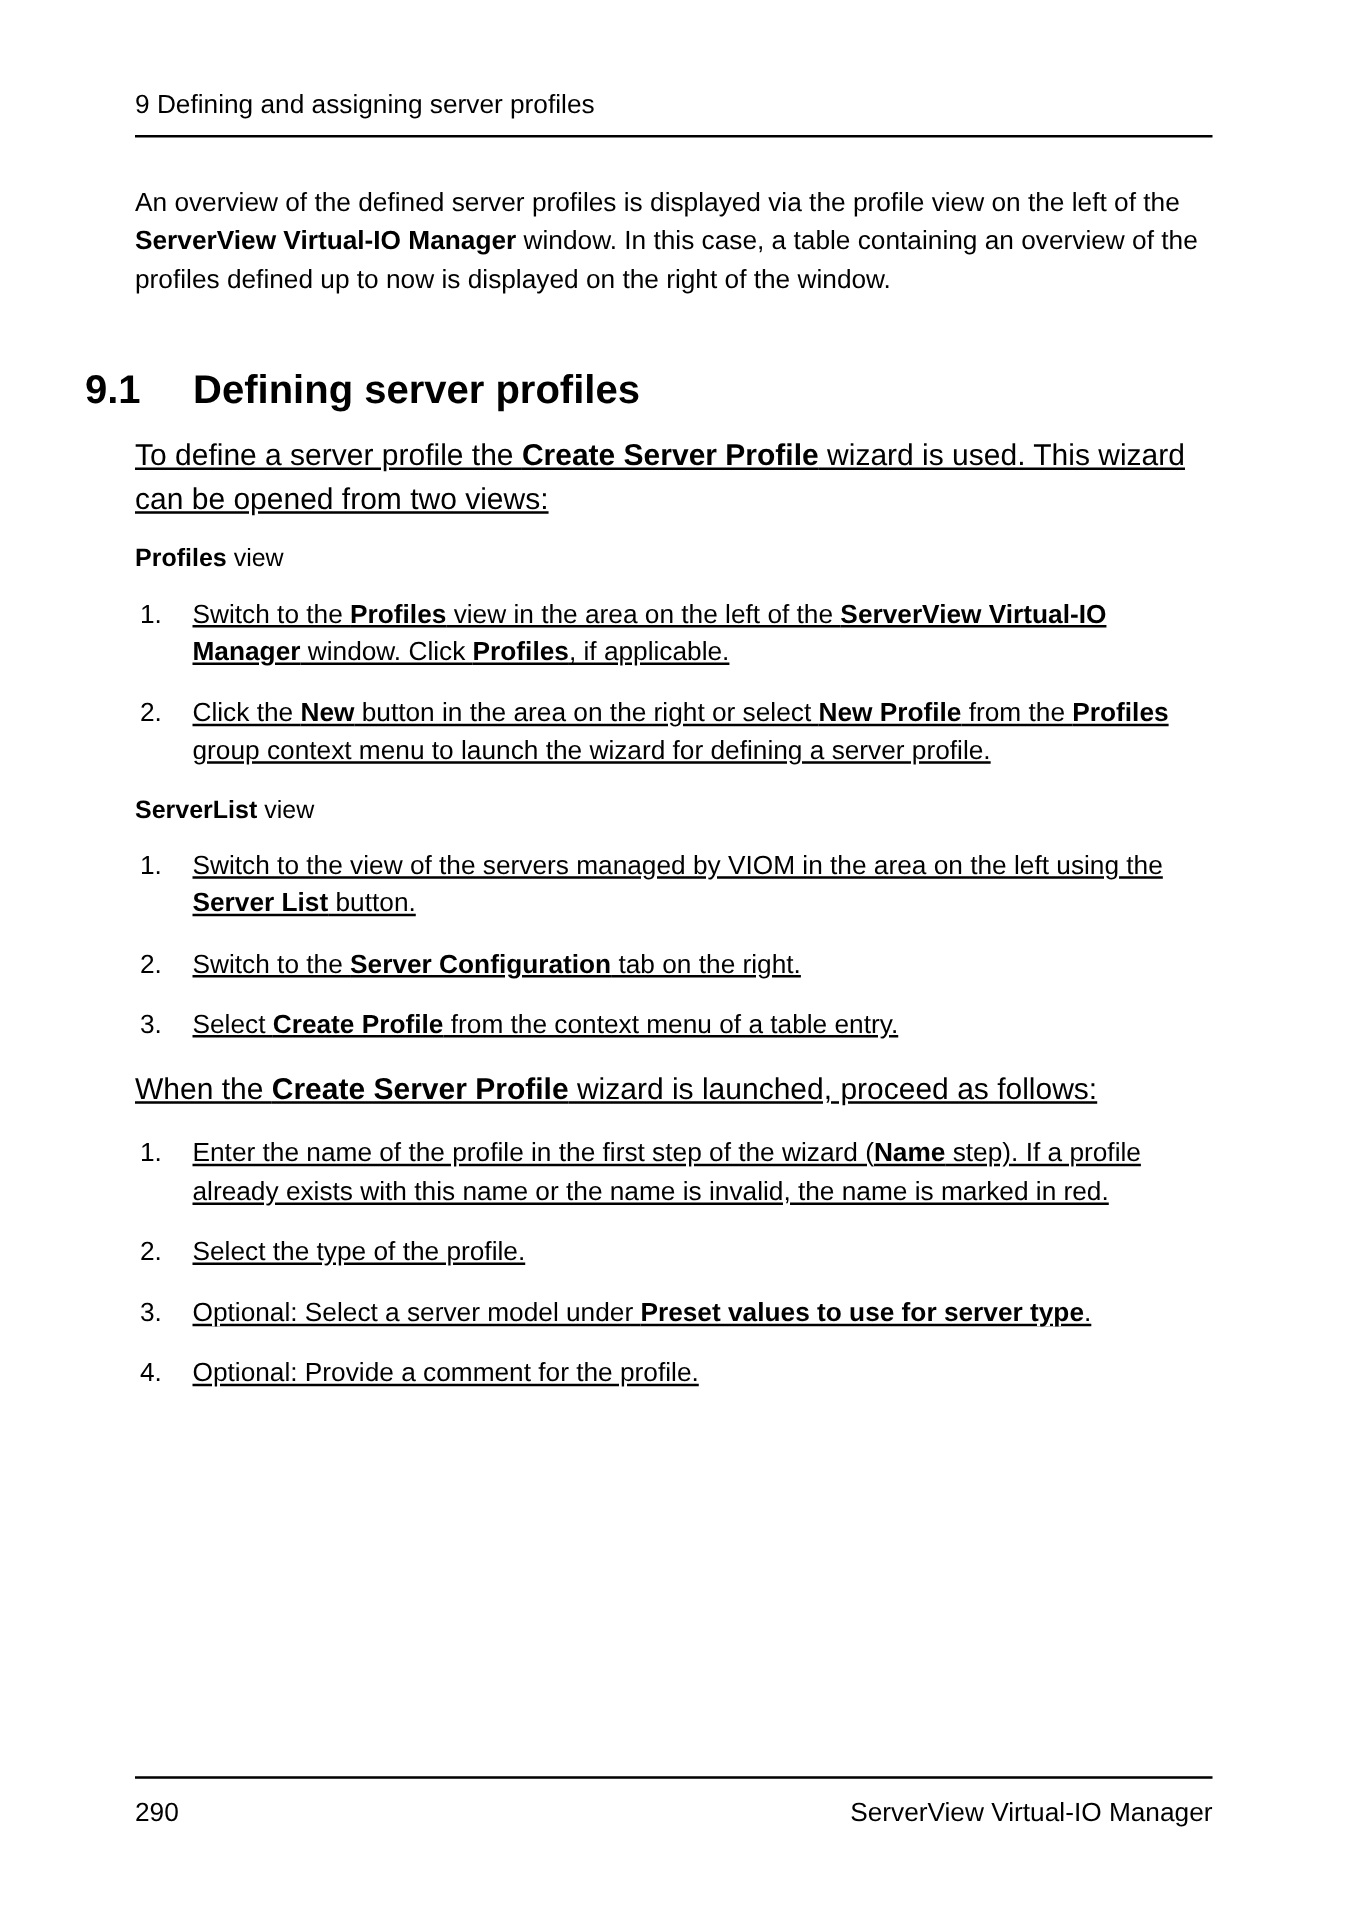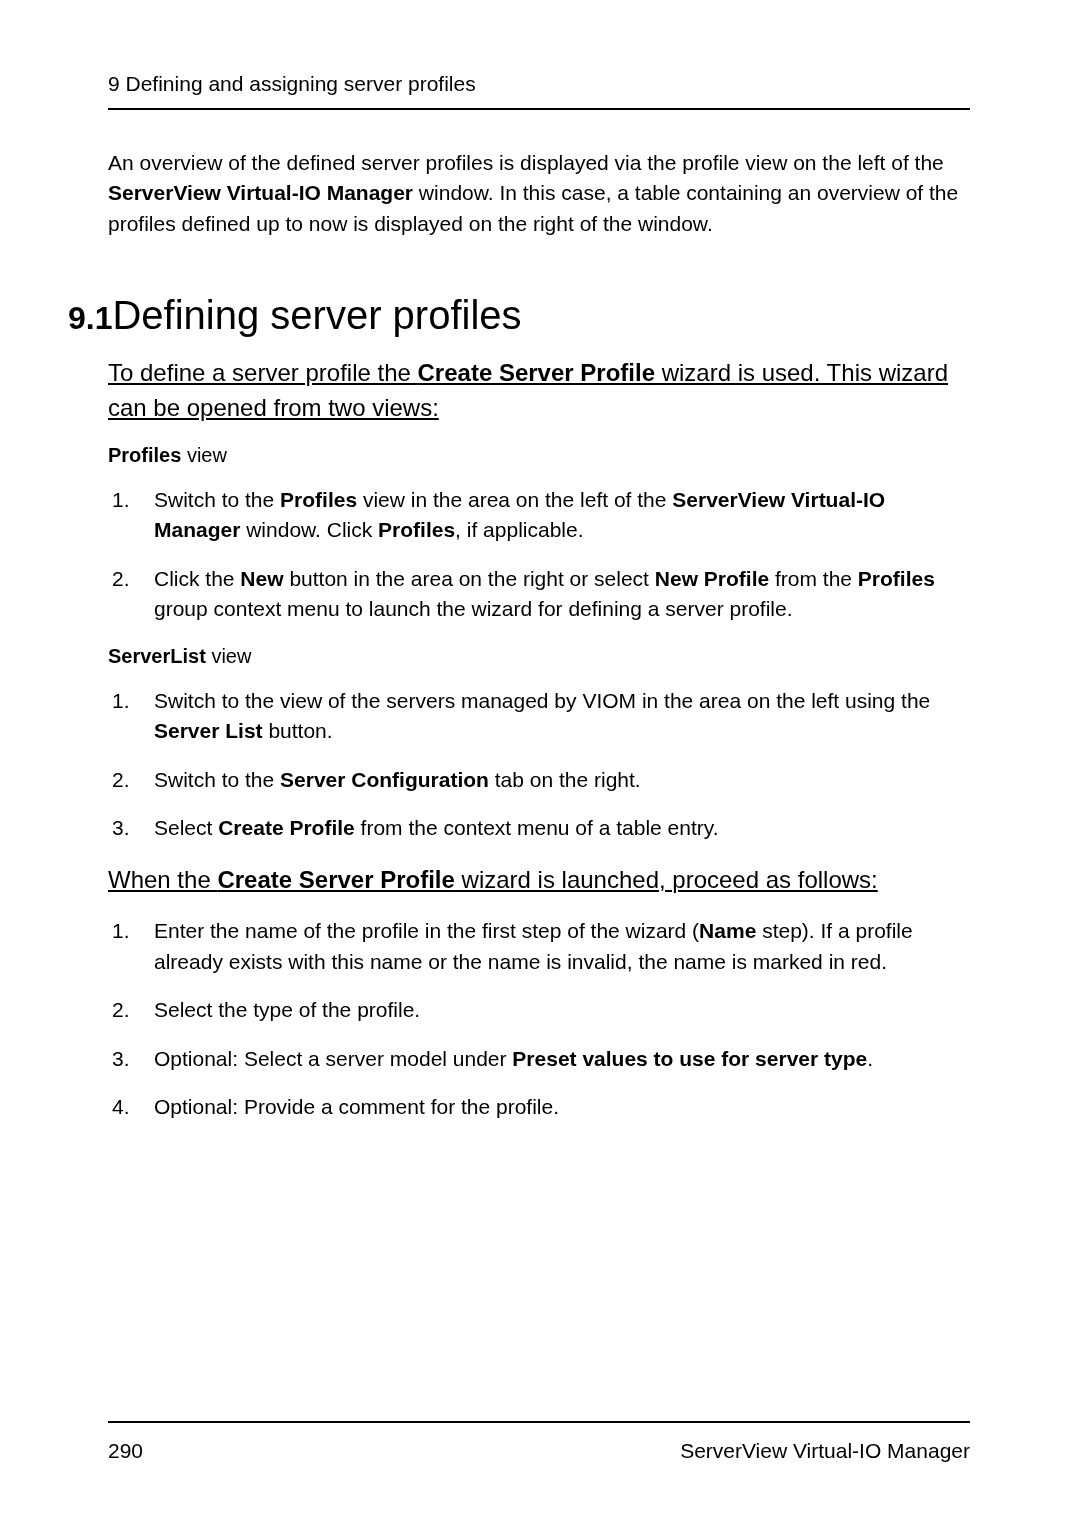--- a/index.html
+++ b/index.html
@@ -39,39 +39,41 @@
   }
   .section-heading {
     display: flex;
     align-items: baseline;
     margin-bottom: 18px;
     margin-left: -40px;
   }
   .section-num {
     font-size: 32px;
     font-weight: bold;
+    margin-right: 42px;
   }
   .section-title {
-    font-size: 40px;
-    font-weight: normal;
+    font-size: 32px;
+    font-weight: bold;
   }
   .body-text {
     font-size: 24px;
     line-height: 1.45;
     margin-bottom: 18px;
     text-decoration: underline;
   }
   .subhead {
     font-size: 20px;
     margin-bottom: 18px;
   }
   ol.numbered {
     list-style: none;
     counter-reset: item;
     margin-bottom: 20px;
+    text-decoration: underline;
   }
   ol.numbered > li {
     counter-increment: item;
     font-size: 21px;
     line-height: 1.45;
     margin-bottom: 18px;
     padding-left: 46px;
     position: relative;
   }
   ol.numbered > li::before {

